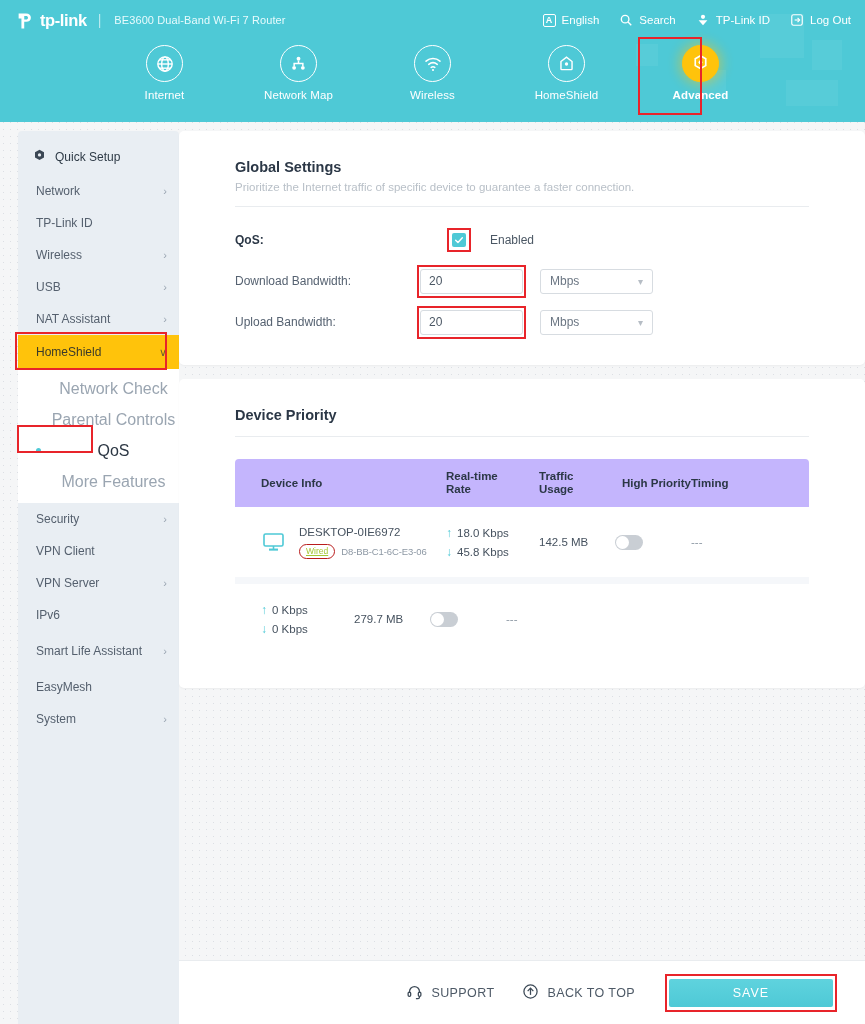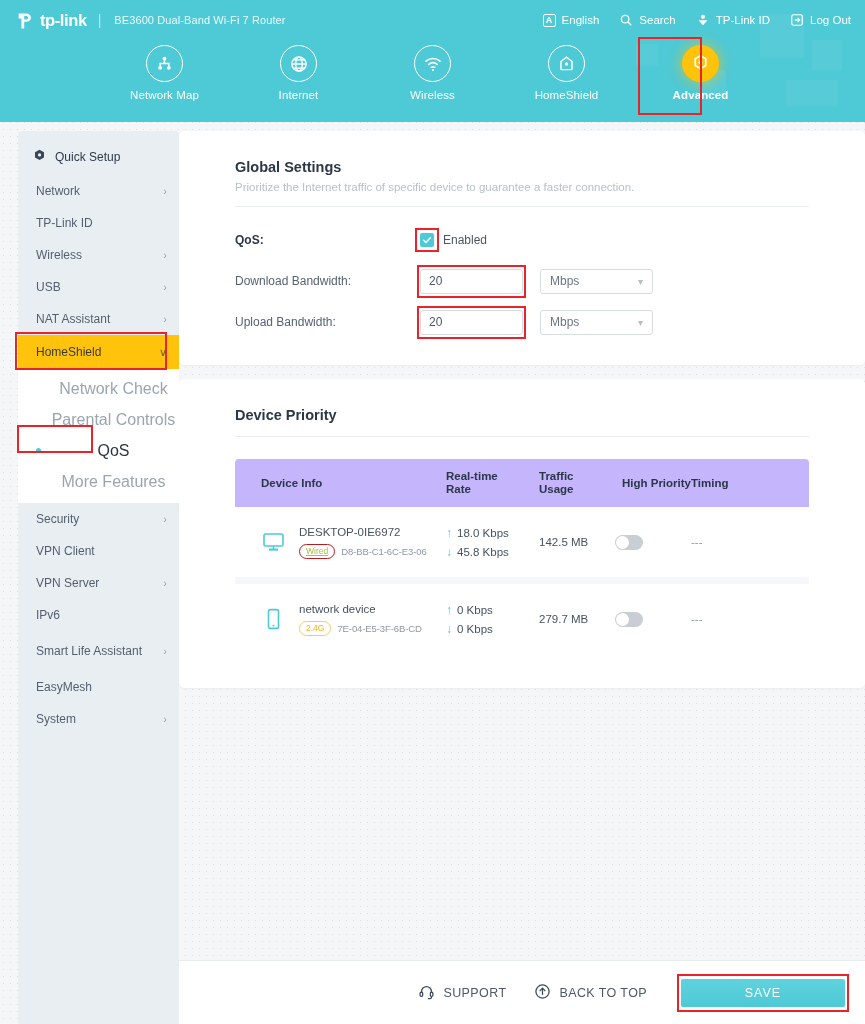--- a/index.html
+++ b/index.html
@@ -82,21 +82,21 @@
   .card { background: #fff; border-radius: 5px; margin: 0 0 14px 0;
           box-shadow: 0 1px 2px rgba(0,0,0,0.04); }
   .card-pad { padding: 28px 56px 26px 56px; }
   .card-title { font-size: 14.5px; font-weight: 700; color: #2b3746; }
   .card-sub { font-size: 11.5px; color: #b9c0c8; margin-top: 6px; }
   .hr { height: 1px; background: #e9ecef; margin: 13px 0 0 0; }
 
   .frow { display: flex; align-items: center; height: 34px; margin-top: 7px; }
   .flabel { width: 185px; font-size: 12px; color: #566271; }
   .flabel.bold { font-weight: 700; color: #2b3746; }
-  .chk-wrap { display: flex; align-items: center; gap: 9px; position: relative;}
+  .chk-wrap { display: flex; align-items: center; gap: 24px; position: relative; margin-left: 32px;}
   .chkbox { width: 14px; height: 14px; border-radius: 2px; background: #4ec9d6;
             display:flex; align-items:center; justify-content:center; cursor:pointer;}
   .chk-text { font-size: 12px; color: #4b5764; }
   .annot-chk { position:absolute; left:-5px; top:-5px; width:24px; height:24px;
                border: 2.5px solid #e8242a; pointer-events:none;}
 
   .inp-wrap { position: relative; }
   .num-input { width: 103px; height: 25px; border: 1px solid #d7dce1; border-radius: 3px;
                font-size: 12px; color: #4b5764; padding: 0 8px; font-family: "Liberation Sans", sans-serif;
                background: #fff; outline: none;}
@@ -136,21 +136,21 @@
   .toggle { width: 28px; height: 15px; border-radius: 8px; background: #c9ced4;
             position: relative; cursor: pointer; }
   .toggle .knob { position: absolute; left: 1px; top: 1px; width: 13px; height: 13px;
                   border-radius: 50%; background: #fff; }
   .timing-cell { width: 70px; font-size: 11.5px; color: #8d98a4; }
 
   
   .footer { position: absolute; left: 179px; bottom: 0; width: 686px; height: 64px;
             background: #fff; border-top: 1px solid #e9ecef;
             display: flex; align-items: center; justify-content: flex-end;
-            padding-right: 4px; gap: 28px;}
+            padding-right: 16px; gap: 28px;}
   .fbtn { display: flex; align-items: center; gap: 8px; font-size: 12.5px;
           color: #4d5966; letter-spacing: 0.4px; cursor: pointer; }
   .save-wrap { position: relative; margin-left: 6px; margin-right: 0; }
   .save-btn { width: 164px; height: 28px; background: linear-gradient(180deg,#5fd3de,#4ec9d6);
               color: #fff; font-size: 12.5px; letter-spacing: 1px; border: none;
               border-radius: 2px; cursor: pointer; font-family: "Liberation Sans", sans-serif;}
   .annot-save { position: absolute; left: -4px; top: -5px; width: 172px; height: 38px;
                 border: 2.5px solid #e8242a; pointer-events: none; }
   .spacer-big { height: 360px; }
 </style>
@@ -213,40 +213,40 @@
             </svg>
           </span>
           <span>Log Out</span>
         </div>
       </div>
     </div>
 
     <div class="mainnav">
       <div class="navitem">
         <div class="nav-circle">
-          <svg width="19" height="19" viewBox="0 0 24 24" fill="none" stroke="#fff" stroke-width="1.9">
-            <circle cx="12" cy="6" r="2.4" fill="#fff" stroke="none"></circle>
-            <circle cx="6.5" cy="17.5" r="2.4" fill="#fff" stroke="none"></circle>
-            <circle cx="17.5" cy="17.5" r="2.4" fill="#fff" stroke="none"></circle>
-            <path d="M12 8.4v3.6M6.5 15.1V12h11v3.1"></path>
-          </svg>
-        </div>
-        <div class="nav-label">Network Map</div>
-      </div>
-      <div class="navitem">
-        <div class="nav-circle">
           <svg width="20" height="20" viewBox="0 0 24 24" fill="none" stroke="#fff" stroke-width="1.7">
             <circle cx="12" cy="12" r="8.6"></circle>
               <ellipse cx="12" cy="12" rx="4" ry="8.6"></ellipse>
             <line x1="3.4" y1="12" x2="20.6" y2="12"></line>
               <line x1="4.8" y1="7" x2="19.2" y2="7"></line>
             <line x1="4.8" y1="17" x2="19.2" y2="17"></line>
           </svg>
         </div>
         <div class="nav-label">Internet</div>
+      </div>
+      <div class="navitem">
+        <div class="nav-circle">
+          <svg width="19" height="19" viewBox="0 0 24 24" fill="none" stroke="#fff" stroke-width="1.9">
+            <circle cx="12" cy="6" r="2.4" fill="#fff" stroke="none"></circle>
+            <circle cx="6.5" cy="17.5" r="2.4" fill="#fff" stroke="none"></circle>
+            <circle cx="17.5" cy="17.5" r="2.4" fill="#fff" stroke="none"></circle>
+            <path d="M12 8.4v3.6M6.5 15.1V12h11v3.1"></path>
+          </svg>
+        </div>
+        <div class="nav-label">Network Map</div>
       </div>
       <div class="navitem">
         <div class="nav-circle">
           <svg width="20" height="18" viewBox="0 0 24 22" fill="none" stroke="#fff" stroke-width="1.9" stroke-linecap="round">
             <path d="M3.5 7.5a13 13 0 0117 0"></path>
               <path d="M6.8 11.4a8.4 8.4 0 0110.4 0"></path>
             <path d="M9.8 15.1a4 4 0 014.4 0"></path>
               <circle cx="12" cy="18.4" r="1.3" fill="#fff" stroke="none"></circle>
           </svg>
         </div>
@@ -464,35 +464,20 @@
                 <div class="toggle">
                     <div class="knob"></div>
                   </div>
               </div>
               <div class="timing-cell">---</div>
             </div>
 
             <div class="row-sep"></div>
 
             <div class="row">
-              <div class="dev-cell">
-                <span class="dev-ico">
-                  <svg width="25" height="24" viewBox="0 0 24 24" fill="none" stroke="#4ec9d6" stroke-width="1.6">
-                    <rect x="7" y="2.6" width="10" height="18.8" rx="2"></rect>
-                    <line x1="11" y1="18.6" x2="13" y2="18.6" stroke-width="1.4"></line>
-                  </svg>
-                </span>
-                <div class="dev-txt">
-                  <div class="dev-name">network device</div>
-                  <div class="dev-meta">
-                    <span class="tag g24">2.4G</span>
-                    <span class="mac">7E-04-E5-3F-6B-CD</span>
-                  </div>
-                </div>
-              </div>
               <div class="rate-cell">
                 <div class="rate-line">
                   <span class="arrow">↑</span>
                   <span>0 Kbps</span>
                 </div>
                 <div class="rate-line">
                   <span class="arrow">↓</span>
                   <span>0 Kbps</span>
                 </div>
               </div>

